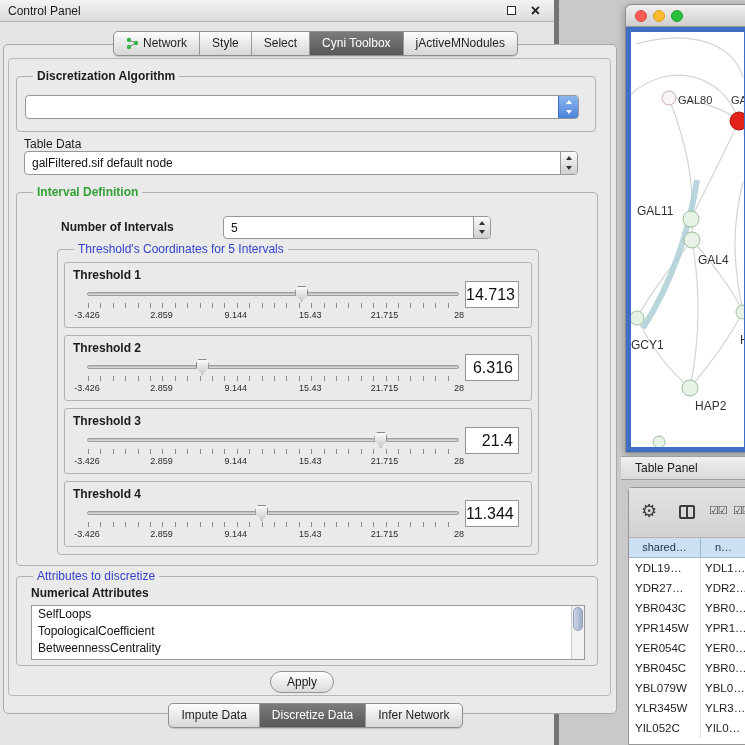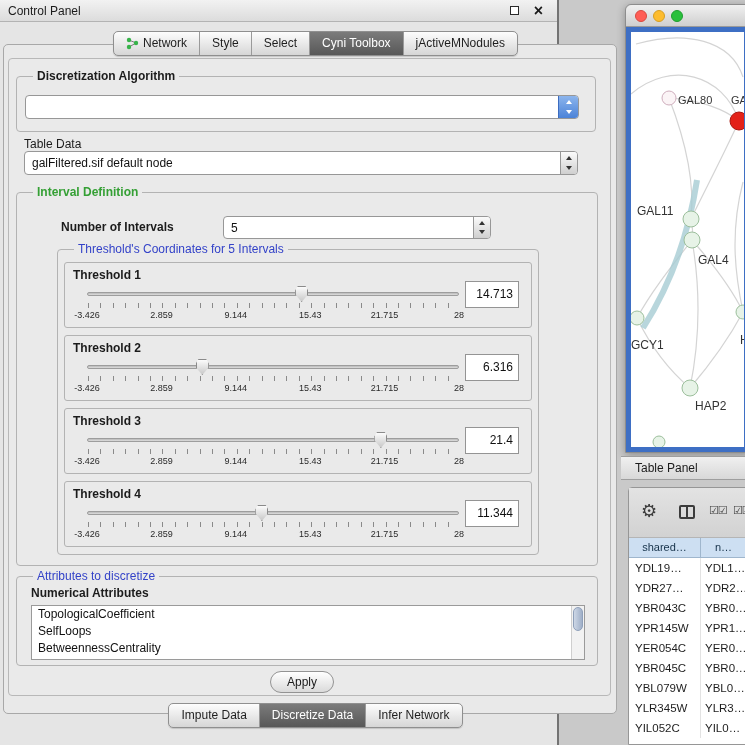--- a/index.html
+++ b/index.html
@@ -1,21 +1,21 @@
 <!DOCTYPE html>
 <html><head>
 <meta charset="utf-8">
 <style>
   * { margin:0; padding:0; box-sizing:border-box; }
   html,body { width:745px; height:745px; }
   body { font-family:"Liberation Sans","DejaVu Sans",sans-serif; font-size:12px; color:#222; background:#c9c9c9; }
   .page { position:relative; width:745px; height:745px; overflow:hidden; background:#c9c9c9; }
 
   
-  .cp { position:absolute; left:0; top:0; width:559px; height:745px; background:#e5e5e5; border-right:2px solid #737373; }
+  .cp { position:absolute; left:0; top:0; width:559px; height:745px; background:#e5e5e5; border-right:5px solid #737373; }
   .titlebar { position:absolute; left:0; top:0; width:100%; height:22px; background:linear-gradient(#f2f2f2,#dcdcdc); border-bottom:1px solid #b3b3b3; }
   .titlebar .t { position:absolute; left:8px; top:0; line-height:22px; font-size:12px; color:#1c1c1c; }
   .float-ico { position:absolute; right:38px; top:6px; width:9px; height:9px; border:1.5px solid #2a2a2a; background:#fff; }
   .close-ico { position:absolute; right:14px; top:0; line-height:21px; font-size:16px; font-weight:bold; color:#1a1a1a; cursor:default; }
 
   .tabbed-box { position:absolute; left:3px; top:44px; width:614px; height:670px; border:1px solid #a8a8a8; border-radius:5px; background:#e9e9e9; }
 
   .tabrow { position:absolute; left:0; width:620px; display:flex; justify-content:center; z-index:5;padding-left:11px; }
   .tabrow.top { top:31px; }
   .tabrow.bottom { top:703px; }
@@ -58,21 +58,21 @@
   .slider { position:absolute; left:22px; top:23px; width:372px; height:38px; }
   .track { position:absolute; left:0; right:0; top:6px; height:4px; background:linear-gradient(#b9b9b9,#dedede); border:1px solid #9d9d9d; border-radius:2px; }
   .thumb { position:absolute; top:0; width:13px; height:16px; margin-left:-6.5px;
            background:linear-gradient(#ffffff,#c6c6c6);
            clip-path:polygon(20% 0,80% 0,100% 28%,100% 52%,50% 100%,0 52%,0 28%);
            box-shadow:inset 0 0 0 1px #8a8a8a; }
   .ticks { position:absolute; left:1px; right:1px; top:17px; height:5px;
            background-image:repeating-linear-gradient(90deg,#8a8a8a 0,#8a8a8a 1px,transparent 1px,transparent 12.4px); }
   .scale { position:absolute; left:0; right:0; top:24px; height:12px; }
   .scale span { position:absolute; transform:translateX(-50%); font-size:9px; color:#2a2a2a; white-space:nowrap; }
-  .value-box { position:absolute; right:12px; top:18px; width:54px; height:27px; line-height:25px; background:#fff; border:1px solid #949494; font-size:12px; text-align:right; padding-right:5px; color:#111; }
+  .value-box { position:absolute; right:12px; top:18px; width:54px; height:27px; line-height:25px; background:#fff; border:1px solid #949494; font-size:16px; text-align:right; padding-right:5px; color:#111; }
 
   
   .attr-list { position:absolute; left:14px; top:28px; width:554px; height:55px; background:#fff; border:1px solid #9a9a9a; overflow:hidden; }
   .attr-item { font-size:12px; line-height:17px; padding-left:6px; color:#111; }
   .vscroll { position:absolute; right:0; top:0; bottom:0; width:13px; background:#f2f2f2; border-left:1px solid #cfcfcf; }
   .vthumb { position:absolute; left:1px; top:1px; width:10px; height:24px; border-radius:5px; background:linear-gradient(90deg,#cdd7e6,#9fafc8); border:1px solid #8fa0ba; }
 
   .btn { position:absolute; height:22px; background:linear-gradient(#ffffff,#dadada); border:1px solid #939393; border-radius:11px; font-size:12px; text-align:center; line-height:20px; color:#1a1a1a; }
 
   
@@ -257,22 +257,22 @@
           </div>
           <div class="value-box">11.344</div>
         </div>
       </div>
     </div>
 
     <div class="group" style="left:16px; top:576px; width:582px; height:90px;">
       <span class="group-label blue" style="background:#eaeaea;">Attributes to discretize</span>
       <span class="plain-label bold" style="left:14px; top:9px;">Numerical Attributes</span>
       <div class="attr-list">
+        <div class="attr-item">SelfLoops</div>
         <div class="attr-item">TopologicalCoefficient</div>
-        <div class="attr-item">SelfLoops</div>
         <div class="attr-item">BetweennessCentrality</div>
         <div class="vscroll">
           <div class="vthumb"></div>
         </div>
       </div>
     </div>
 
     <div class="btn" style="left:270px; top:671px; width:64px;">Apply</div>
 
     <div class="tabrow bottom">

